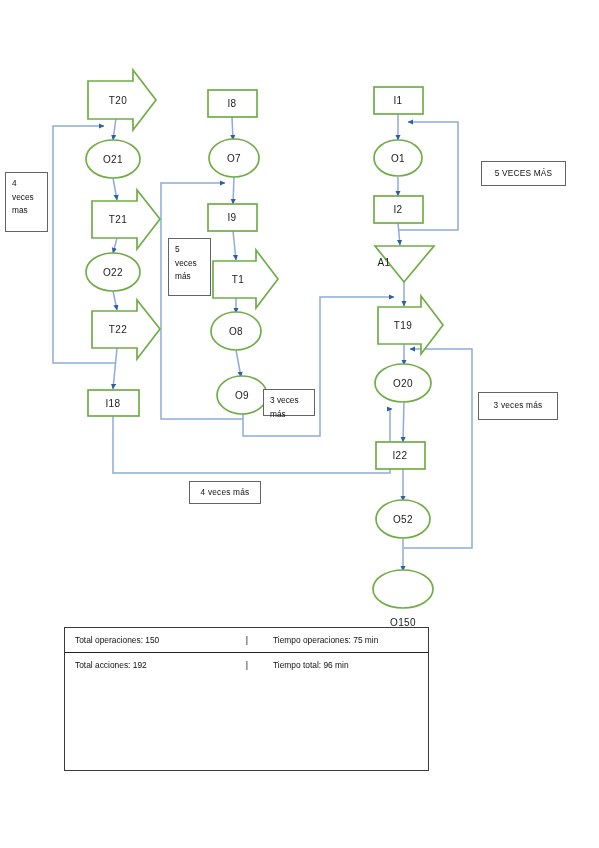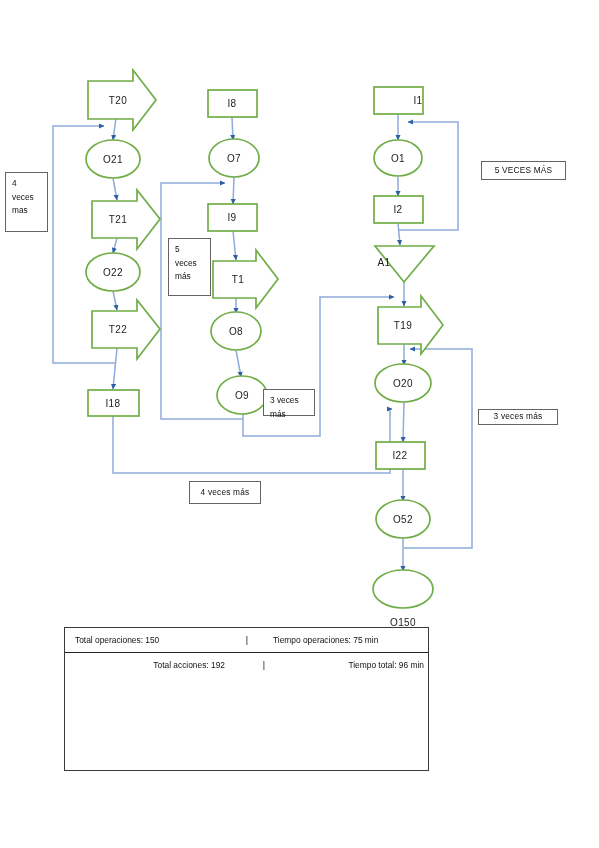--- a/index.html
+++ b/index.html
@@ -71,21 +71,20 @@
   .summary-table td {
     padding: 7px 4px 7px 0;
     vertical-align: middle;
     white-space: nowrap;
   }
   .col-left  { width: 150px; padding-left: 10px !important; }
   .col-sep   { width: 36px; text-align: center; font-size: 9px; }
   .col-right { padding-left: 4px !important; }
   .summary-table tr.total-row td {
     border-top: 1.6px solid #222222;
-    text-align: right;
   }
 </style>
 </head>
 <body>
 
 <div id="canvas">
 
   <svg id="svg-layer" viewBox="0 0 599 848" xmlns="http://www.w3.org/2000/svg">
     <defs>
       <marker id="ah" markerWidth="7" markerHeight="7" refX="5.2" refY="2.6" orient="auto" markerUnits="userSpaceOnUse">
@@ -164,21 +163,21 @@
   <div class="node-label" style="left:118px;top:329px">T22</div>
   <div class="node-label" style="left:113px;top:403px">I18</div>
 
   <div class="node-label" style="left:232px;top:103px">I8</div>
   <div class="node-label" style="left:234px;top:158px">O7</div>
   <div class="node-label" style="left:232px;top:217px">I9</div>
   <div class="node-label" style="left:238px;top:279px">T1</div>
   <div class="node-label" style="left:236px;top:331px">O8</div>
   <div class="node-label" style="left:242px;top:395px">O9</div>
 
-  <div class="node-label" style="left:418px;top:100px">I1</div>
+  <div class="node-label" style="left:398px;top:100px">I1</div>
   <div class="node-label" style="left:398px;top:158px">O1</div>
   <div class="node-label" style="left:398px;top:209px">I2</div>
   <div class="node-label" style="left:384px;top:262px">A1</div>
   <div class="node-label" style="left:403px;top:325px">T19</div>
   <div class="node-label" style="left:403px;top:383px">O20</div>
   <div class="node-label" style="left:400px;top:455px">I22</div>
   <div class="node-label" style="left:403px;top:519px">O52</div>
   <div class="node-label" style="left:403px;top:622px">O150</div>
 
   <div class="note-box" style="left:5px;top:172px;width:43px;height:60px">
@@ -189,22 +188,22 @@
   <div class="note-box" style="left:168px;top:238px;width:43px;height:58px">
       <div>5</div>
       <div>veces</div>
       <div>más</div>
     </div>
   <div class="note-box" style="left:263px;top:389px;width:52px;height:27px">
       <div>3 veces</div>
       <div>más</div>
     </div>
   <div class="note-box centered" style="left:189px;top:481px;width:72px;height:23px">4 veces más</div>
-  <div class="note-box centered" style="left:481px;top:161px;width:85px;height:19px">5 VECES MÁS</div>
-  <div class="note-box centered" style="left:478px;top:409px;width:80px;height:16px">3 veces más</div>
+  <div class="note-box centered" style="left:481px;top:161px;width:85px;height:25px">5 VECES MÁS</div>
+  <div class="note-box centered" style="left:478px;top:392px;width:80px;height:28px">3 veces más</div>
 
   <div class="summary-box">
     <table class="summary-table">
       <tbody>
         <tr>
           <td class="col-left">Total operaciones: 150</td>
           <td class="col-sep">|</td>
           <td class="col-right">Tiempo operaciones: 75 min</td>
         </tr>
         <tr class="total-row">

